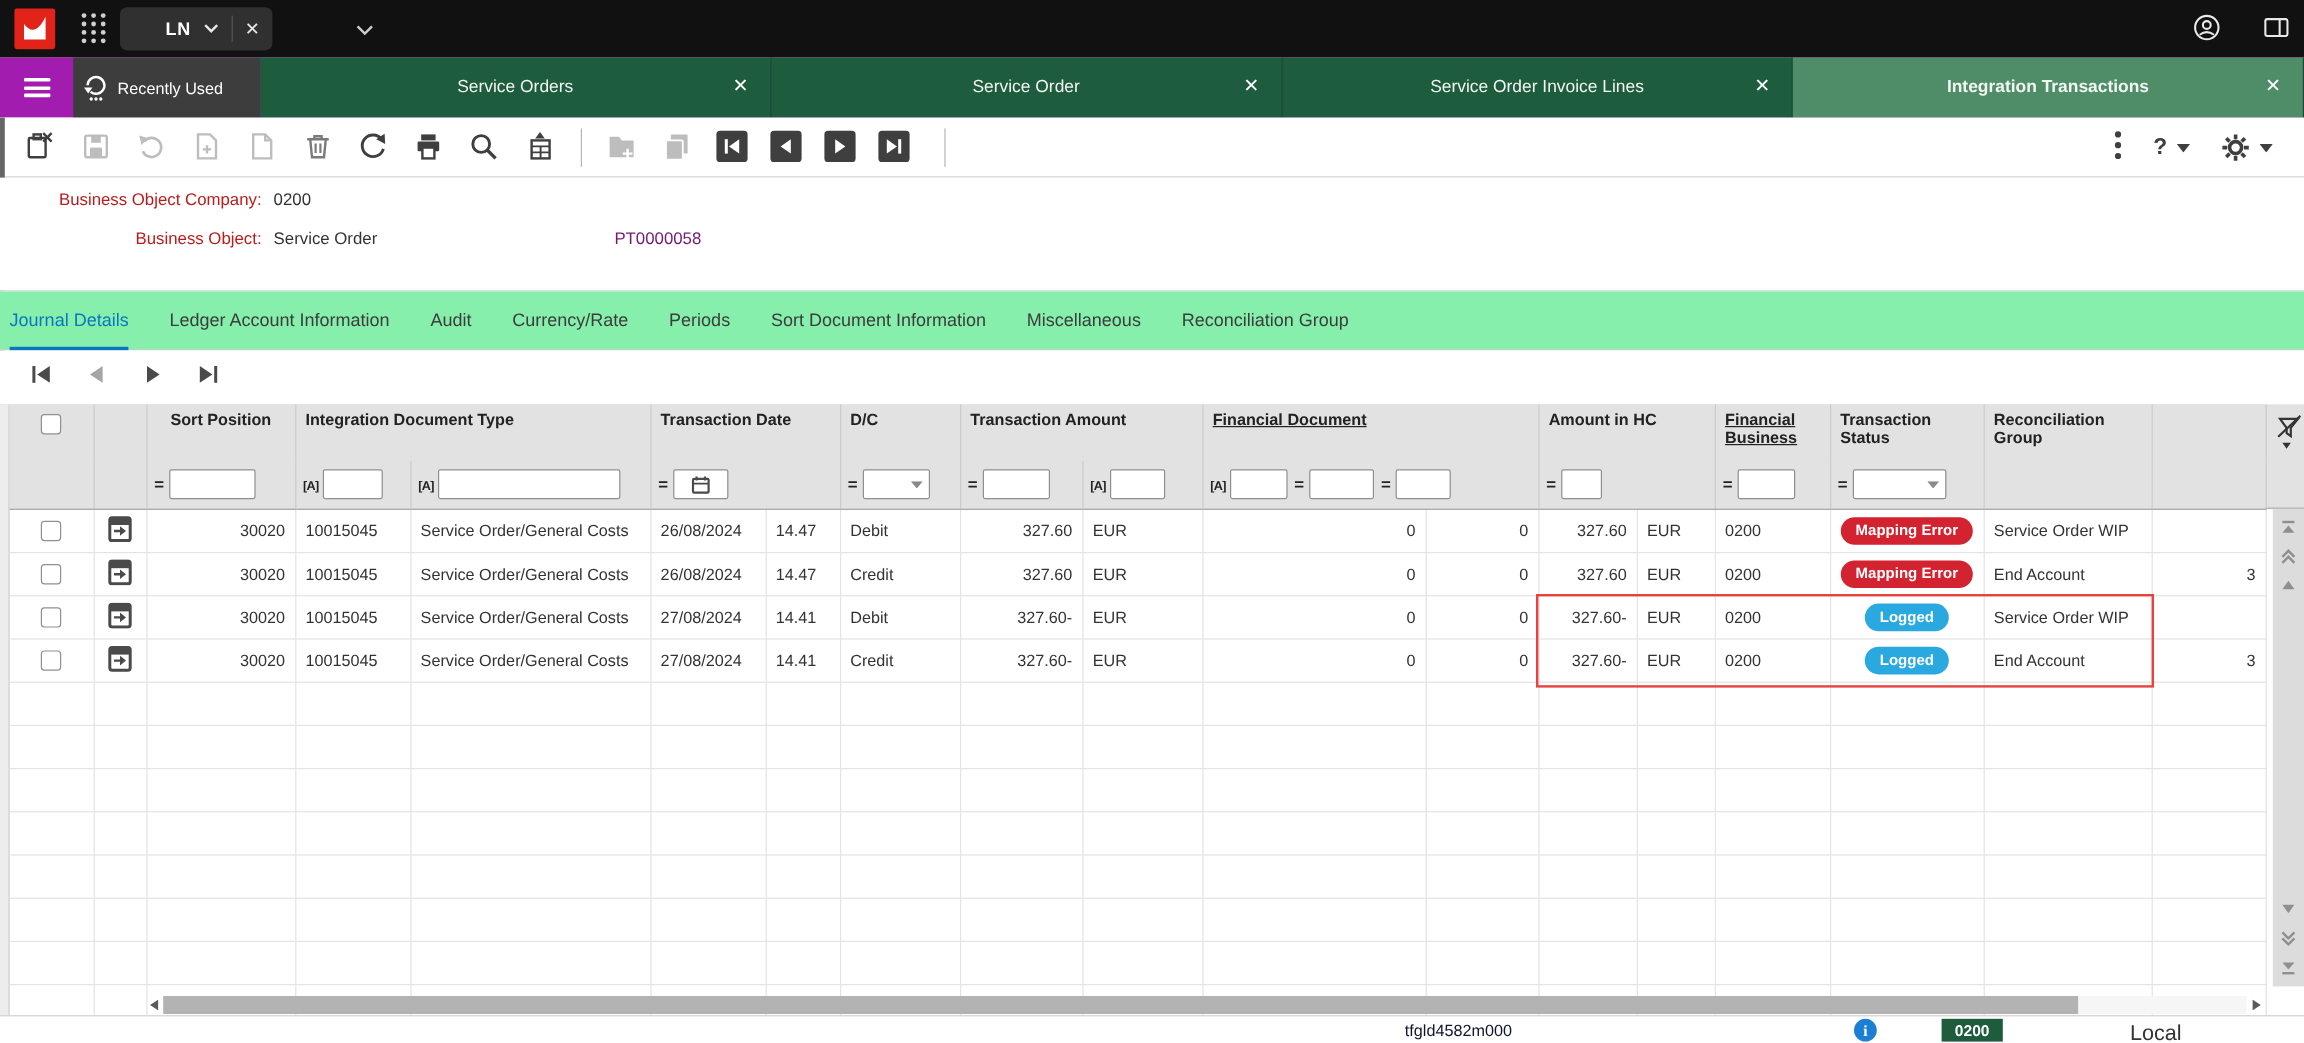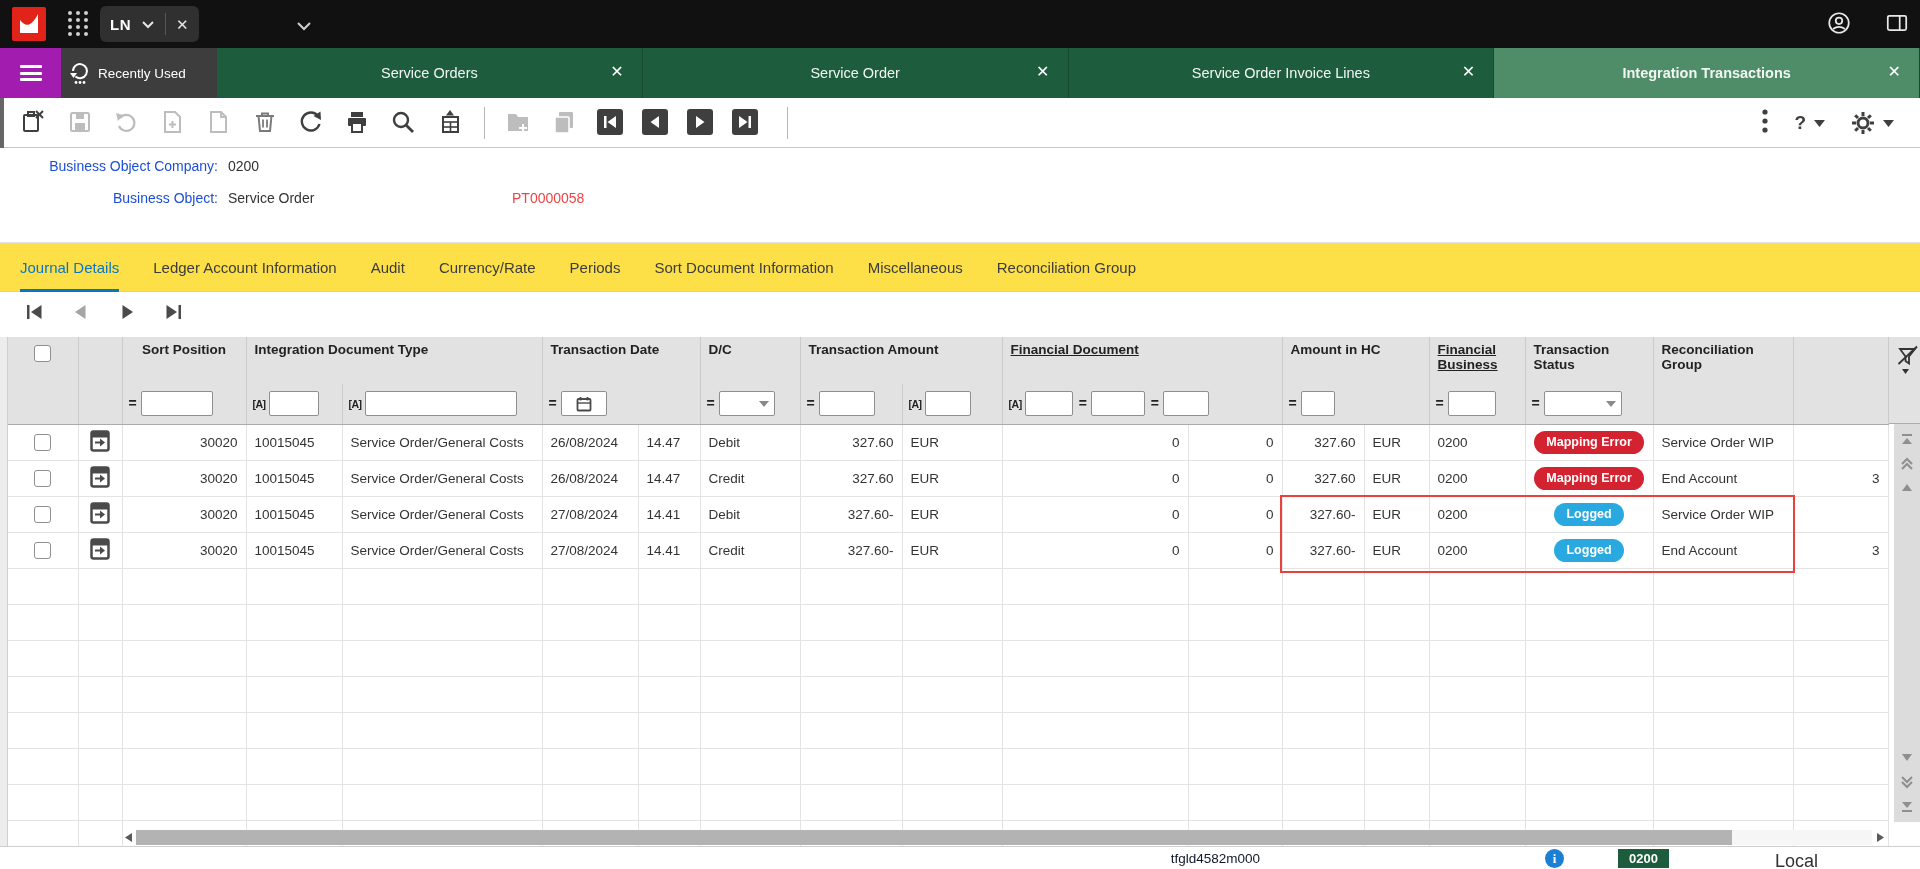--- a/index.html
+++ b/index.html
@@ -6,21 +6,21 @@
   html,body { background:#fff; }
   body { font-family:"Liberation Sans", sans-serif; color:#333; }
   .root { position:relative; width:1920px; height:869px; overflow:hidden; background:#fff; }
 
   
   .topbar { position:absolute; left:0; top:0; width:1920px; height:48px; background:#111; }
   .logo { position:absolute; left:12px; top:7px; width:34px; height:34px; background:#e2231a; border-radius:2px; }
   .appgrid { position:absolute; left:68px; top:11px; width:22px; height:27px; }
   .appgrid i { position:absolute; width:4px; height:4px; border-radius:50%; background:#cfcfcf; }
   .lnpill { position:absolute; left:100px; top:6px; height:36px; background:#303030; border-radius:6px; display:flex; align-items:center; padding:0 10px; }
-  .lnpill .prod { color:#fff; font-weight:bold; font-size:15px; letter-spacing:.5px; }
+  .lnpill .prod { color:#fff; font-weight:bold; font-size:15px; letter-spacing:.5px;margin-left:28px; }
   .pill-div { width:1px; height:22px; background:#555; margin:0 10px; }
   .x-glyph { color:#e6e6e6; font-size:15px; line-height:1; }
   .tb-chev { display:inline-block; }
   .standalone-chev { position:absolute; left:296px; top:17px; }
   .tb-right { position:absolute; right:10px; top:10px; display:flex; gap:32px; align-items:center; }
 
   
   .tabbar { position:absolute; left:0; top:48px; width:1920px; height:50px; background:#a21caf; display:flex; }
   .hamb { width:61px; height:50px; display:flex; align-items:center; justify-content:center; flex:none; }
   .hamb .bars { width:22px; }
@@ -41,26 +41,26 @@
   .menu.on { color:#333; } .menu.off { color:#b9b9b9; }
   .tb-right2 { position:absolute; right:26px; top:0; height:50px; display:flex; align-items:center; gap:26px; }
   .helpq { font-size:19px; font-weight:bold; color:#3f3f3f; }
 
   
   .ledge { position:absolute; left:0; top:98px; width:4px; height:239px; background:#666; }
 
   
   .fields { position:absolute; left:0; top:148px; width:1920px; height:94px; background:#fff; }
   .frow { position:absolute; left:0; width:1200px; height:20px; font-size:14px; }
-  .flabel { position:absolute; left:0; width:218px; text-align:right; color:#1d4ed8; }
+  .flabel { position:absolute; left:0; width:218px; text-align:right; color:#b91c1c; }
   .fval { position:absolute; left:228px; color:#333; }
-  .fval2 { position:absolute; left:512px; color:#ef4444; }
-
-  
-  .subtabs { position:absolute; left:0; top:242px; width:1920px; height:50px; border-top:1px solid #e3e3e3; border-bottom:1px solid #cfcfcf; display:flex; align-items:center; gap:34px; padding-left:20px; background:#fde047; }
+  .fval2 { position:absolute; left:512px; color:#701a75; }
+
+  
+  .subtabs { position:absolute; left:0; top:242px; width:1920px; height:50px; border-top:1px solid #e3e3e3; border-bottom:1px solid #cfcfcf; display:flex; align-items:center; gap:34px; padding-left:8px; background:#86efac; }
   .stab { font-size:15px; color:#3c3c3c; position:relative; height:49px; display:flex; align-items:center; }
   .stab.active { color:#0a76c2; }
   .stab.active::after { content:""; position:absolute; left:0; right:0; bottom:0; height:3px; background:#0a76c2; }
 
   
   .navrow { position:absolute; left:0; top:292px; width:1920px; height:45px; background:#fff; }
   .rn { position:absolute; top:9px; width:22px; height:22px; }
 
   
   .header-band { position:absolute; left:0; top:337px; width:1920px; height:87px; background:#e2e2e2; border-bottom:1px solid #ababab; }

